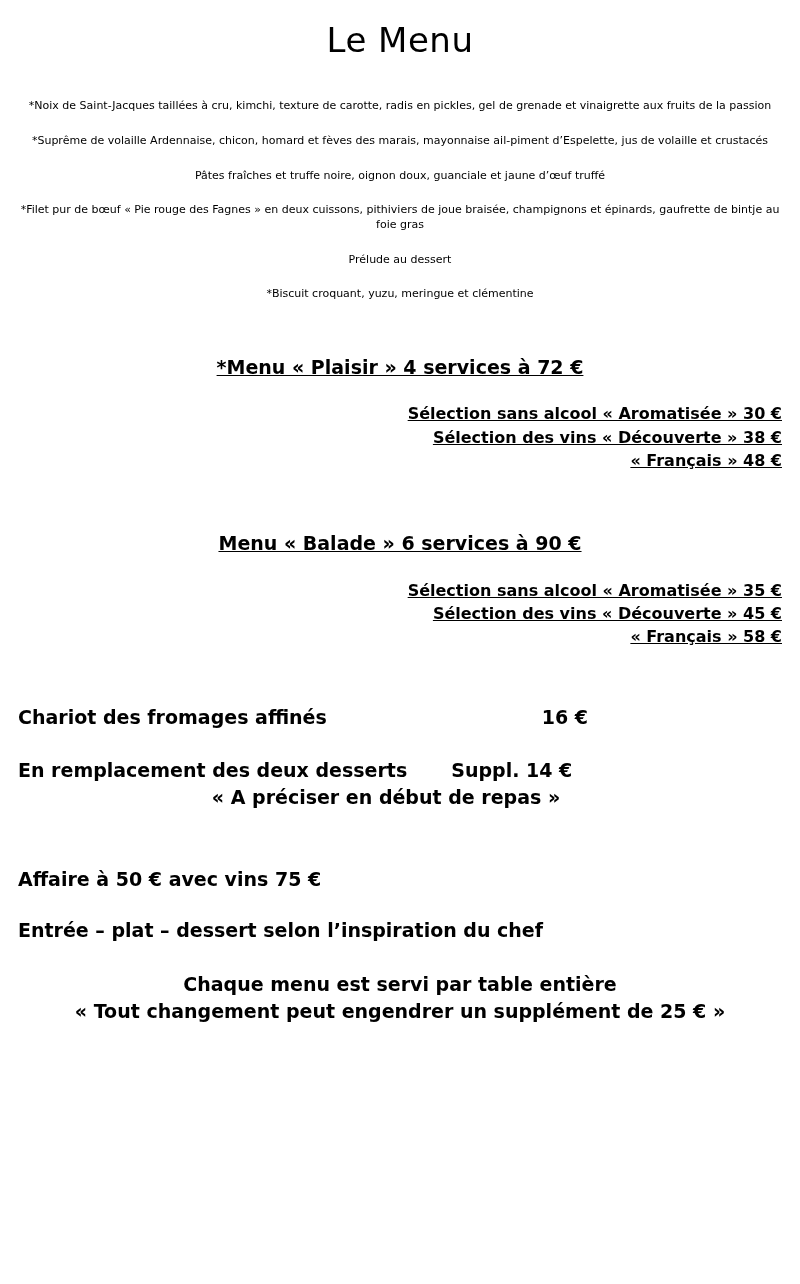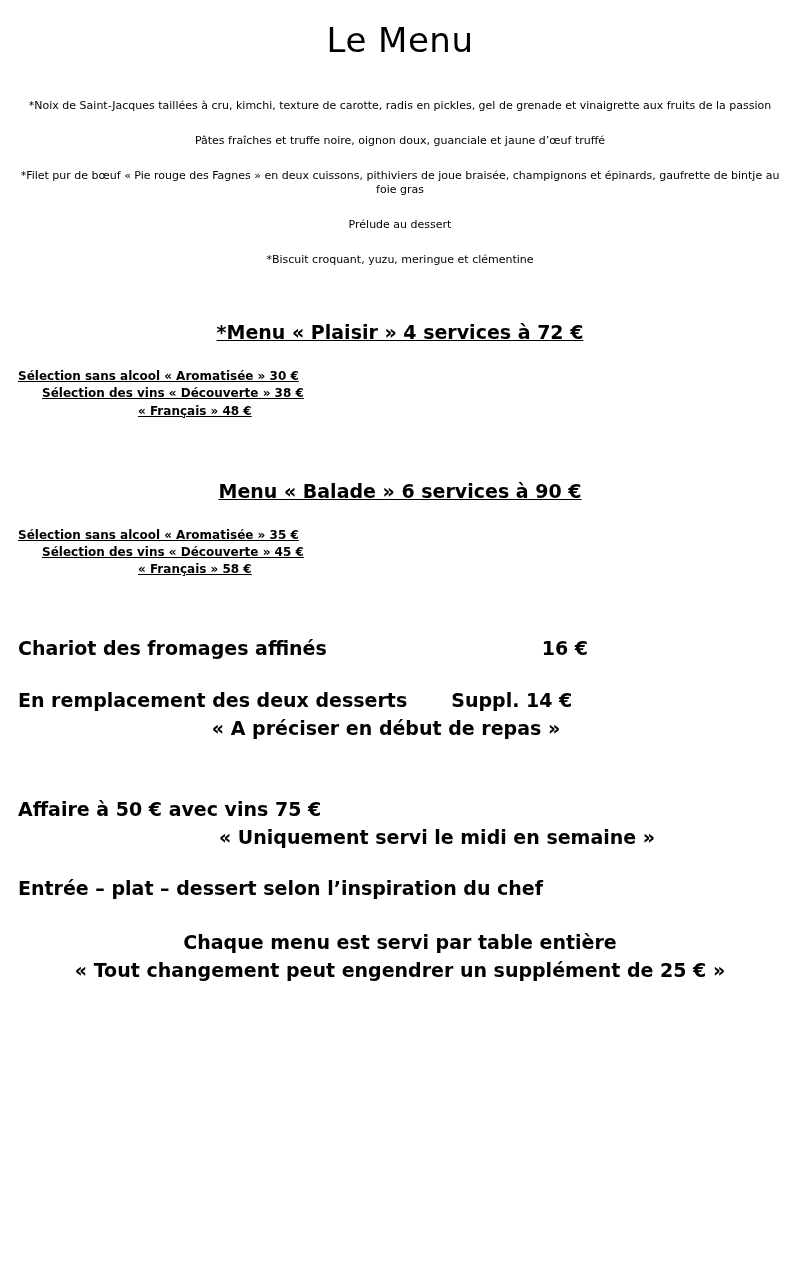--- a/index.html
+++ b/index.html
@@ -49,22 +49,22 @@
 
   .menu-head {
     font-weight: bold;
     font-size: 19px;
     text-align: center;
     line-height: 1.4;
     margin-bottom: 22px;
   }
   .pair-line {
     font-weight: bold;
-    font-size: 12px;
-    text-align: left;
+    font-size: 16px;
+    text-align: right;
     line-height: 1.45;
   }
   .pair-line.indent1 { padding-left: 24px; }
   .pair-line.indent2 { padding-left: 120px; }
   .gap-lg { height: 52px; }
 
   .row-split {
     display: flex;
     align-items: flex-start;
     font-weight: bold;
@@ -114,20 +114,21 @@
 </style>
 </head>
 <body>
 
 <div class="page">
 
   <h1 class="title">Le Menu</h1>
 
   <div class="courses">
     <div class="course">*Noix de Saint-Jacques taillées à cru, kimchi, texture de carotte, radis en pickles, gel de grenade et vinaigrette aux fruits de la passion</div>
+    <div class="course">*Suprême de volaille Ardennaise, chicon, homard et fèves des marais, mayonnaise ail-piment d’Espelette, jus de volaille et crustacés</div>
     <div class="course">Pâtes fraîches et truffe noire, oignon doux, guanciale et jaune d’œuf truffé</div>
     <div class="course">*Filet pur de bœuf « Pie rouge des Fagnes » en deux cuissons, pithiviers de joue braisée, champignons et épinards, gaufrette de bintje au foie gras</div>
     <div class="course">Prélude au dessert</div>
     <div class="course">*Biscuit croquant, yuzu, meringue et clémentine</div>
   </div>
 
   <div class="menus">
 
     <div class="menu-block">
       <div class="menu-head">*Menu « Plaisir » 4 services à 72 €</div>
@@ -155,21 +156,20 @@
   <div class="replacement">
     <div class="line1">
       <span class="txt">En remplacement des deux desserts</span>
       <span class="supp">Suppl. 14 €</span>
     </div>
     <div class="line2">« A préciser en début de repas »</div>
   </div>
 
   <div class="affaire">
     <div class="l1">Affaire à 50 € avec vins 75 €</div>
-    <div class="l2">« Uniquement servi le midi en semaine »</div>
     <div class="l3">Entrée – plat – dessert selon l’inspiration du chef</div>
   </div>
 
   <div class="footer">
     <div>Chaque menu est servi par table entière</div>
     <div>« Tout changement peut engendrer un supplément de 25 € »</div>
   </div>
 
 </div>
 

